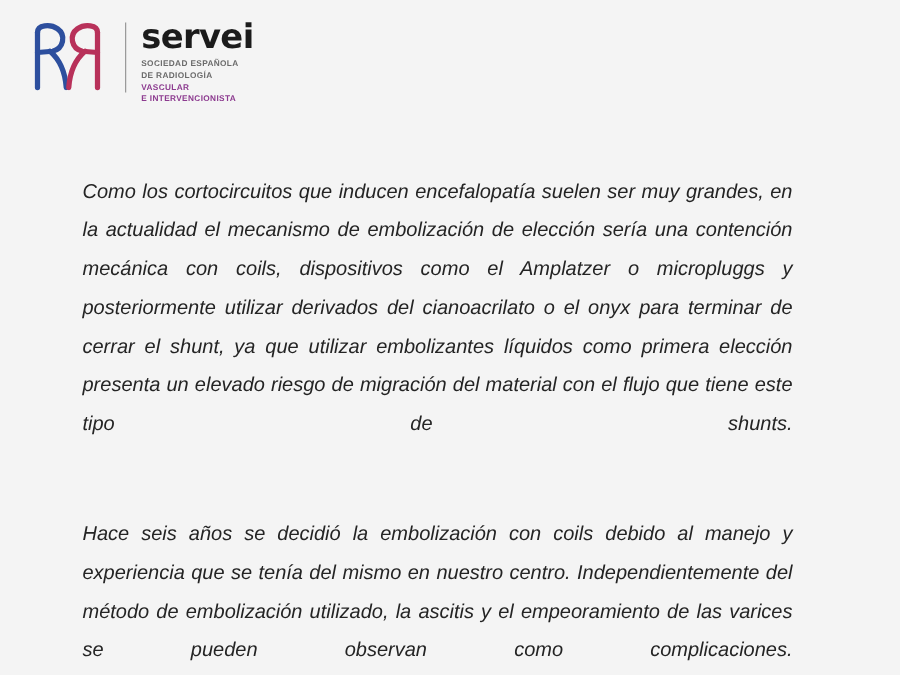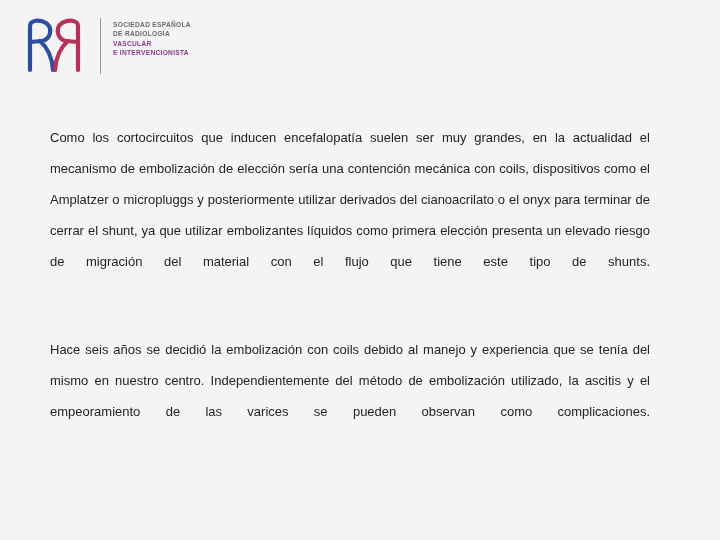--- a/index.html
+++ b/index.html
@@ -64,26 +64,27 @@
 
   
   .content {
     position: absolute;
     top: 122px;
     left: 50px;
     width: 600px;
   }
   .para {
     font-family: "Liberation Sans", sans-serif;
-    font-size: 13px;
+    font-size: 16px;
     line-height: 31px;
     color: #242424;
     text-align: justify;
     text-justify: inter-word;
-    margin: 0;
+    margin: 16px;
+    font-style: italic;
   }
   .para + .para {
     margin-top: 26px;
   }
   
   .para:after {
     content: "";
     display: inline-block;
     width: 100%;
   }
@@ -105,20 +106,21 @@
 
         <g fill="none" stroke="#b8315a" stroke-width="4.2" stroke-linecap="round">
           <path d="M62 56 L62 12"></path>
           <path d="M62 12 C 62 6, 52 5, 46 9 C 39 14, 41 25, 50 27 L62 28"></path>
           <path d="M52 27 C 45 33, 40 42, 39 56"></path>
         </g>
       </svg>
     </div>
     <div class="logo-divider"></div>
     <div class="logo-text">
+      <div class="logo-word">servei</div>
       <div class="logo-sub">
         <div class="l1">SOCIEDAD ESPAÑOLA</div>
         <div class="l2">DE RADIOLOGÍA</div>
         <div class="l3">VASCULAR</div>
         <div class="l4">E INTERVENCIONISTA</div>
       </div>
     </div>
   </div>
 
   <div class="content">

